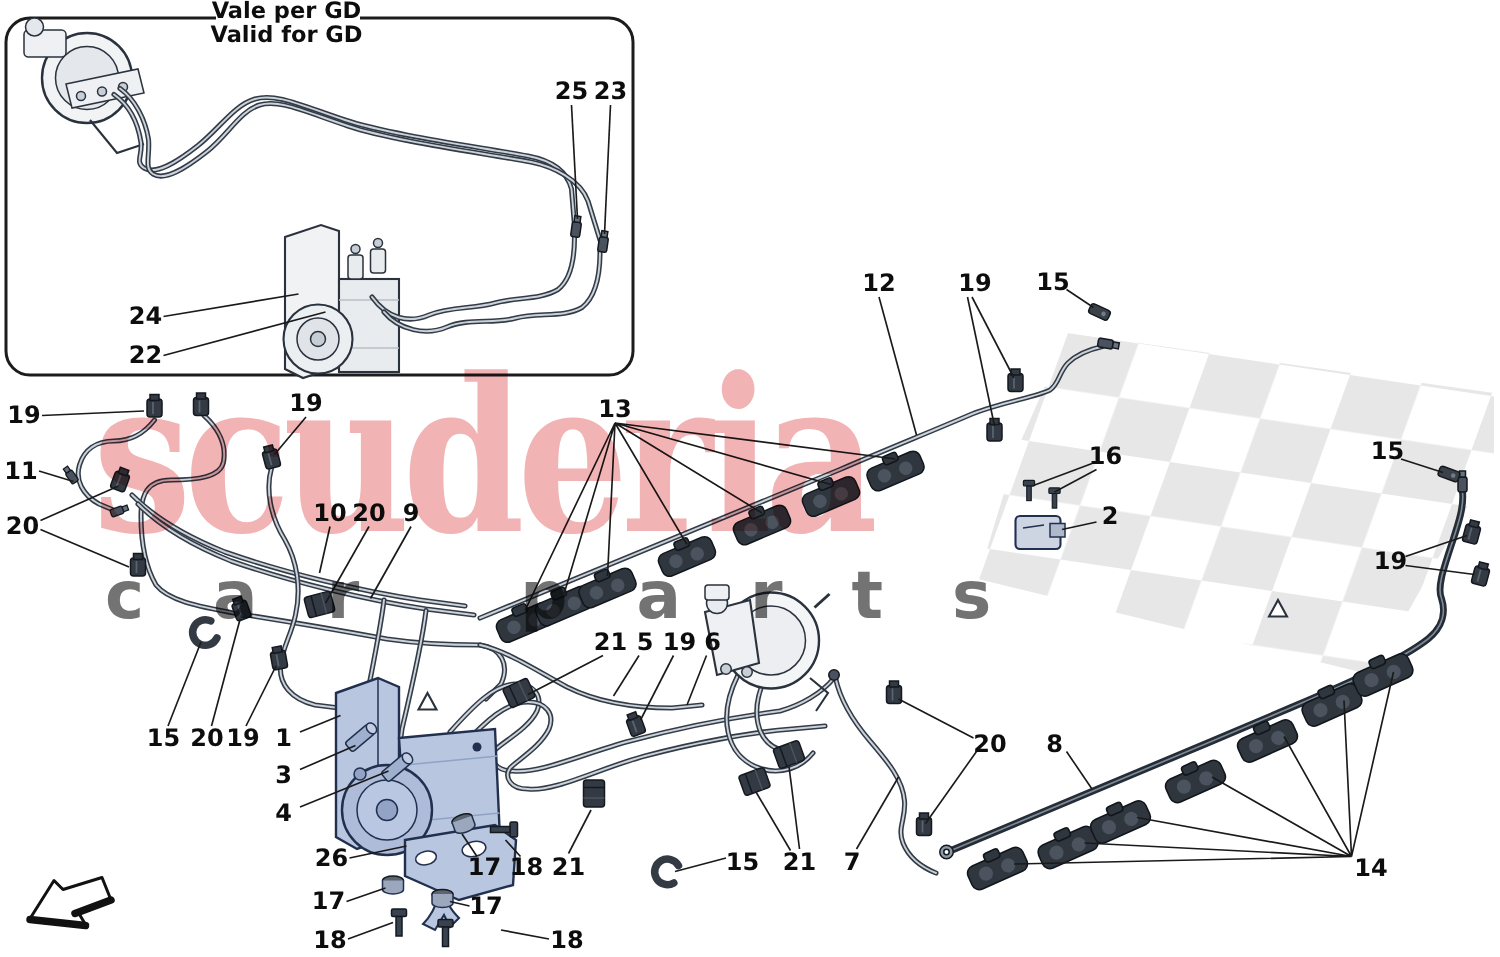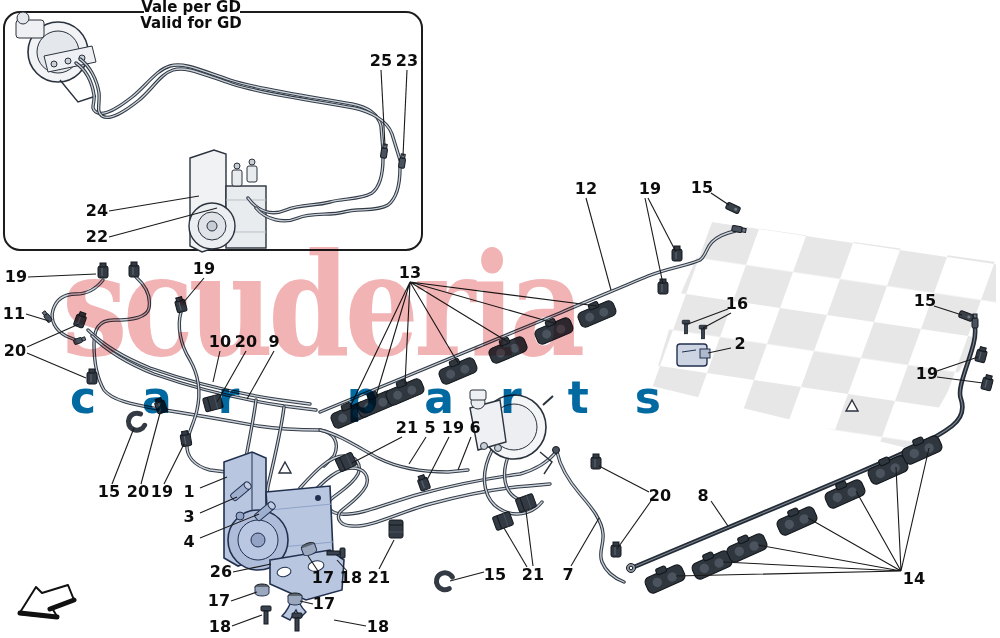--- a/index.html
+++ b/index.html
@@ -370,15 +370,15 @@
   <text class="ttl" x="191" y="12">Vale per GD</text>
   <text class="ttl" x="191" y="28">Valid for GD</text>
 
   <g>
     <path d="M68,585 L42,593 L36,587 L19,614 L58,618 L52,608 L74,600 Z" fill="#fff" stroke="#111" stroke-width="2" stroke-linejoin="round"></path>
     <path d="M20,613 L57,617 M50,609 L74,600" stroke="#111" stroke-width="5" fill="none" stroke-linecap="round"></path>
   </g>
 </svg>
 
 <div class="wm-brand" style="color:#f2b3b5;" title="scuderia">scuderia</div>
-<div class="wm-sub" style="color:#0369a1;">car parts</div>
+<div class="wm-sub" style="color:#737373;">car parts</div>
 
 </div>
 
 </body></html>

